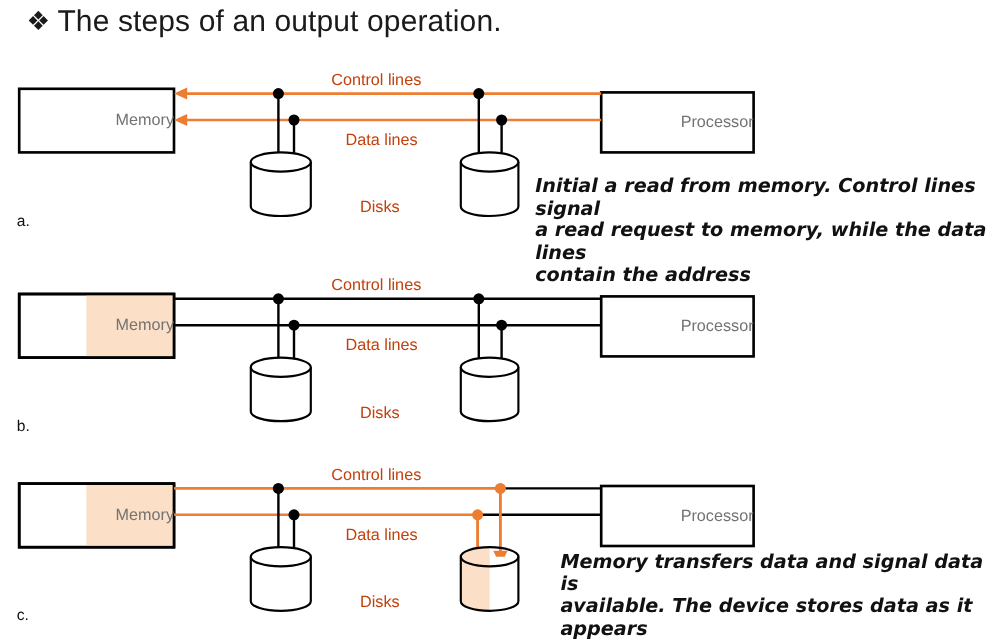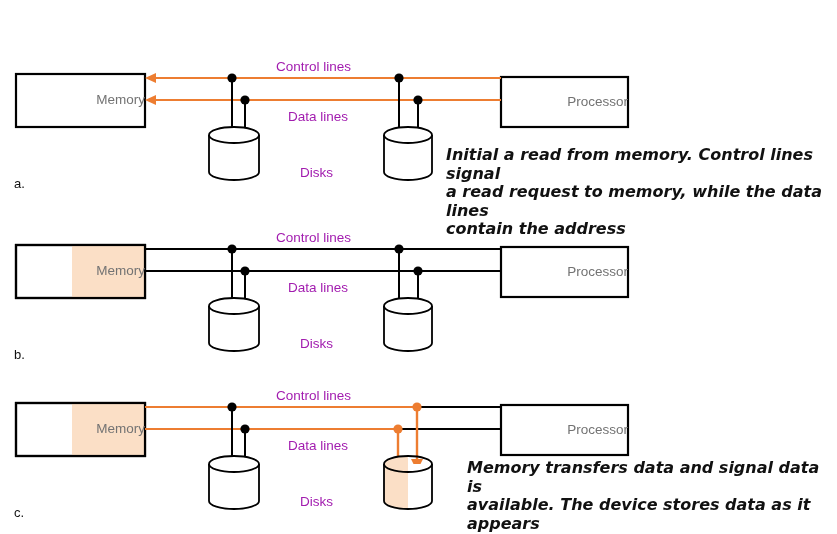--- a/index.html
+++ b/index.html
@@ -45,29 +45,32 @@
   }
 
   
   .boxlabel{
     position:absolute;
     font-size:13.5px;color:#737373;
     text-align:right;
   }
   .linelabel{
     position:absolute;
-    font-size:13.5px;color:#a21caf;
+    font-size:13.5px;color:#c2410c;
     white-space:nowrap;
   }
 </style>
 </head>
 <body>
 
 <div class="slide">
 
+  <div class="title">
+    <span class="bullet">❖</span><span>The steps of an output operation.</span>
+  </div>
 
   <div class="panel" style="top:0;height:215px;">
     <svg class="panel-svg" width="837" height="215">
 
       <rect x="16" y="74" width="129" height="53" fill="#ffffff" stroke="#000" stroke-width="2.2"></rect>
 
       <rect x="501" y="77" width="127" height="50" fill="#ffffff" stroke="#000" stroke-width="2.2"></rect>
 
       <line x1="152" y1="78" x2="501" y2="78" stroke="#ED7D31" stroke-width="2.2"></line>
       <polygon points="145,78 156,73 156,83" fill="#ED7D31"></polygon>

